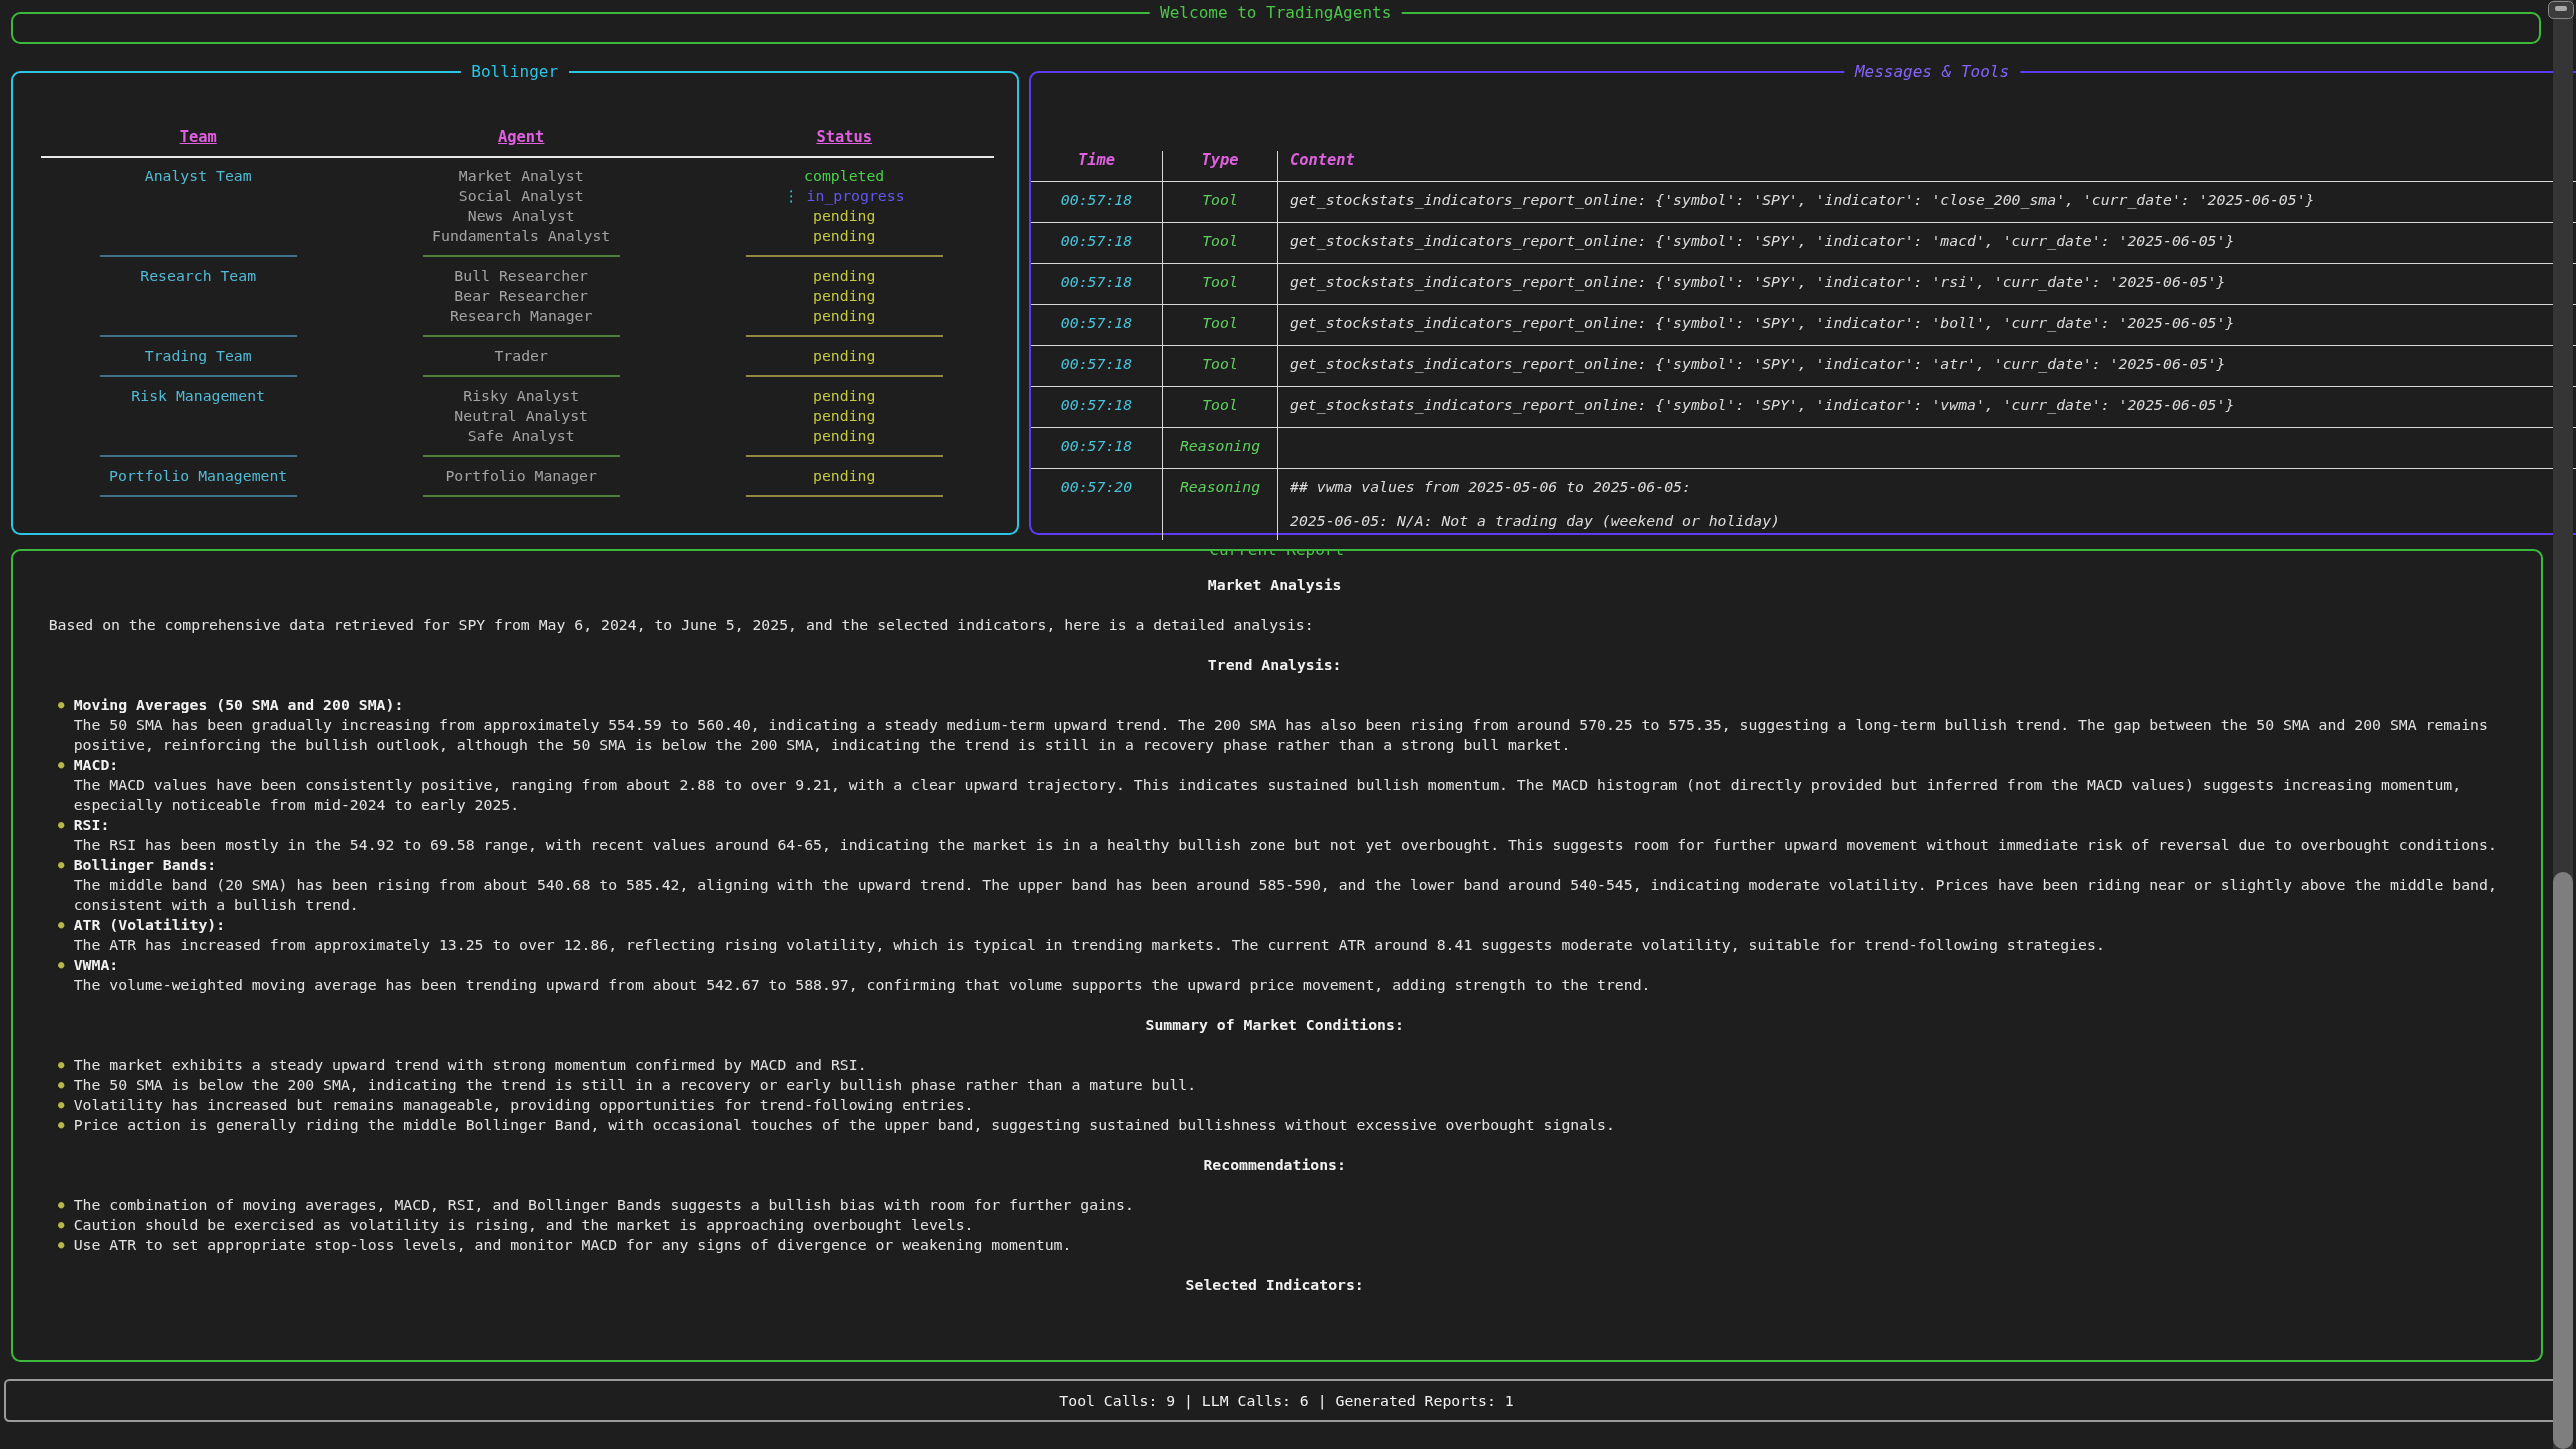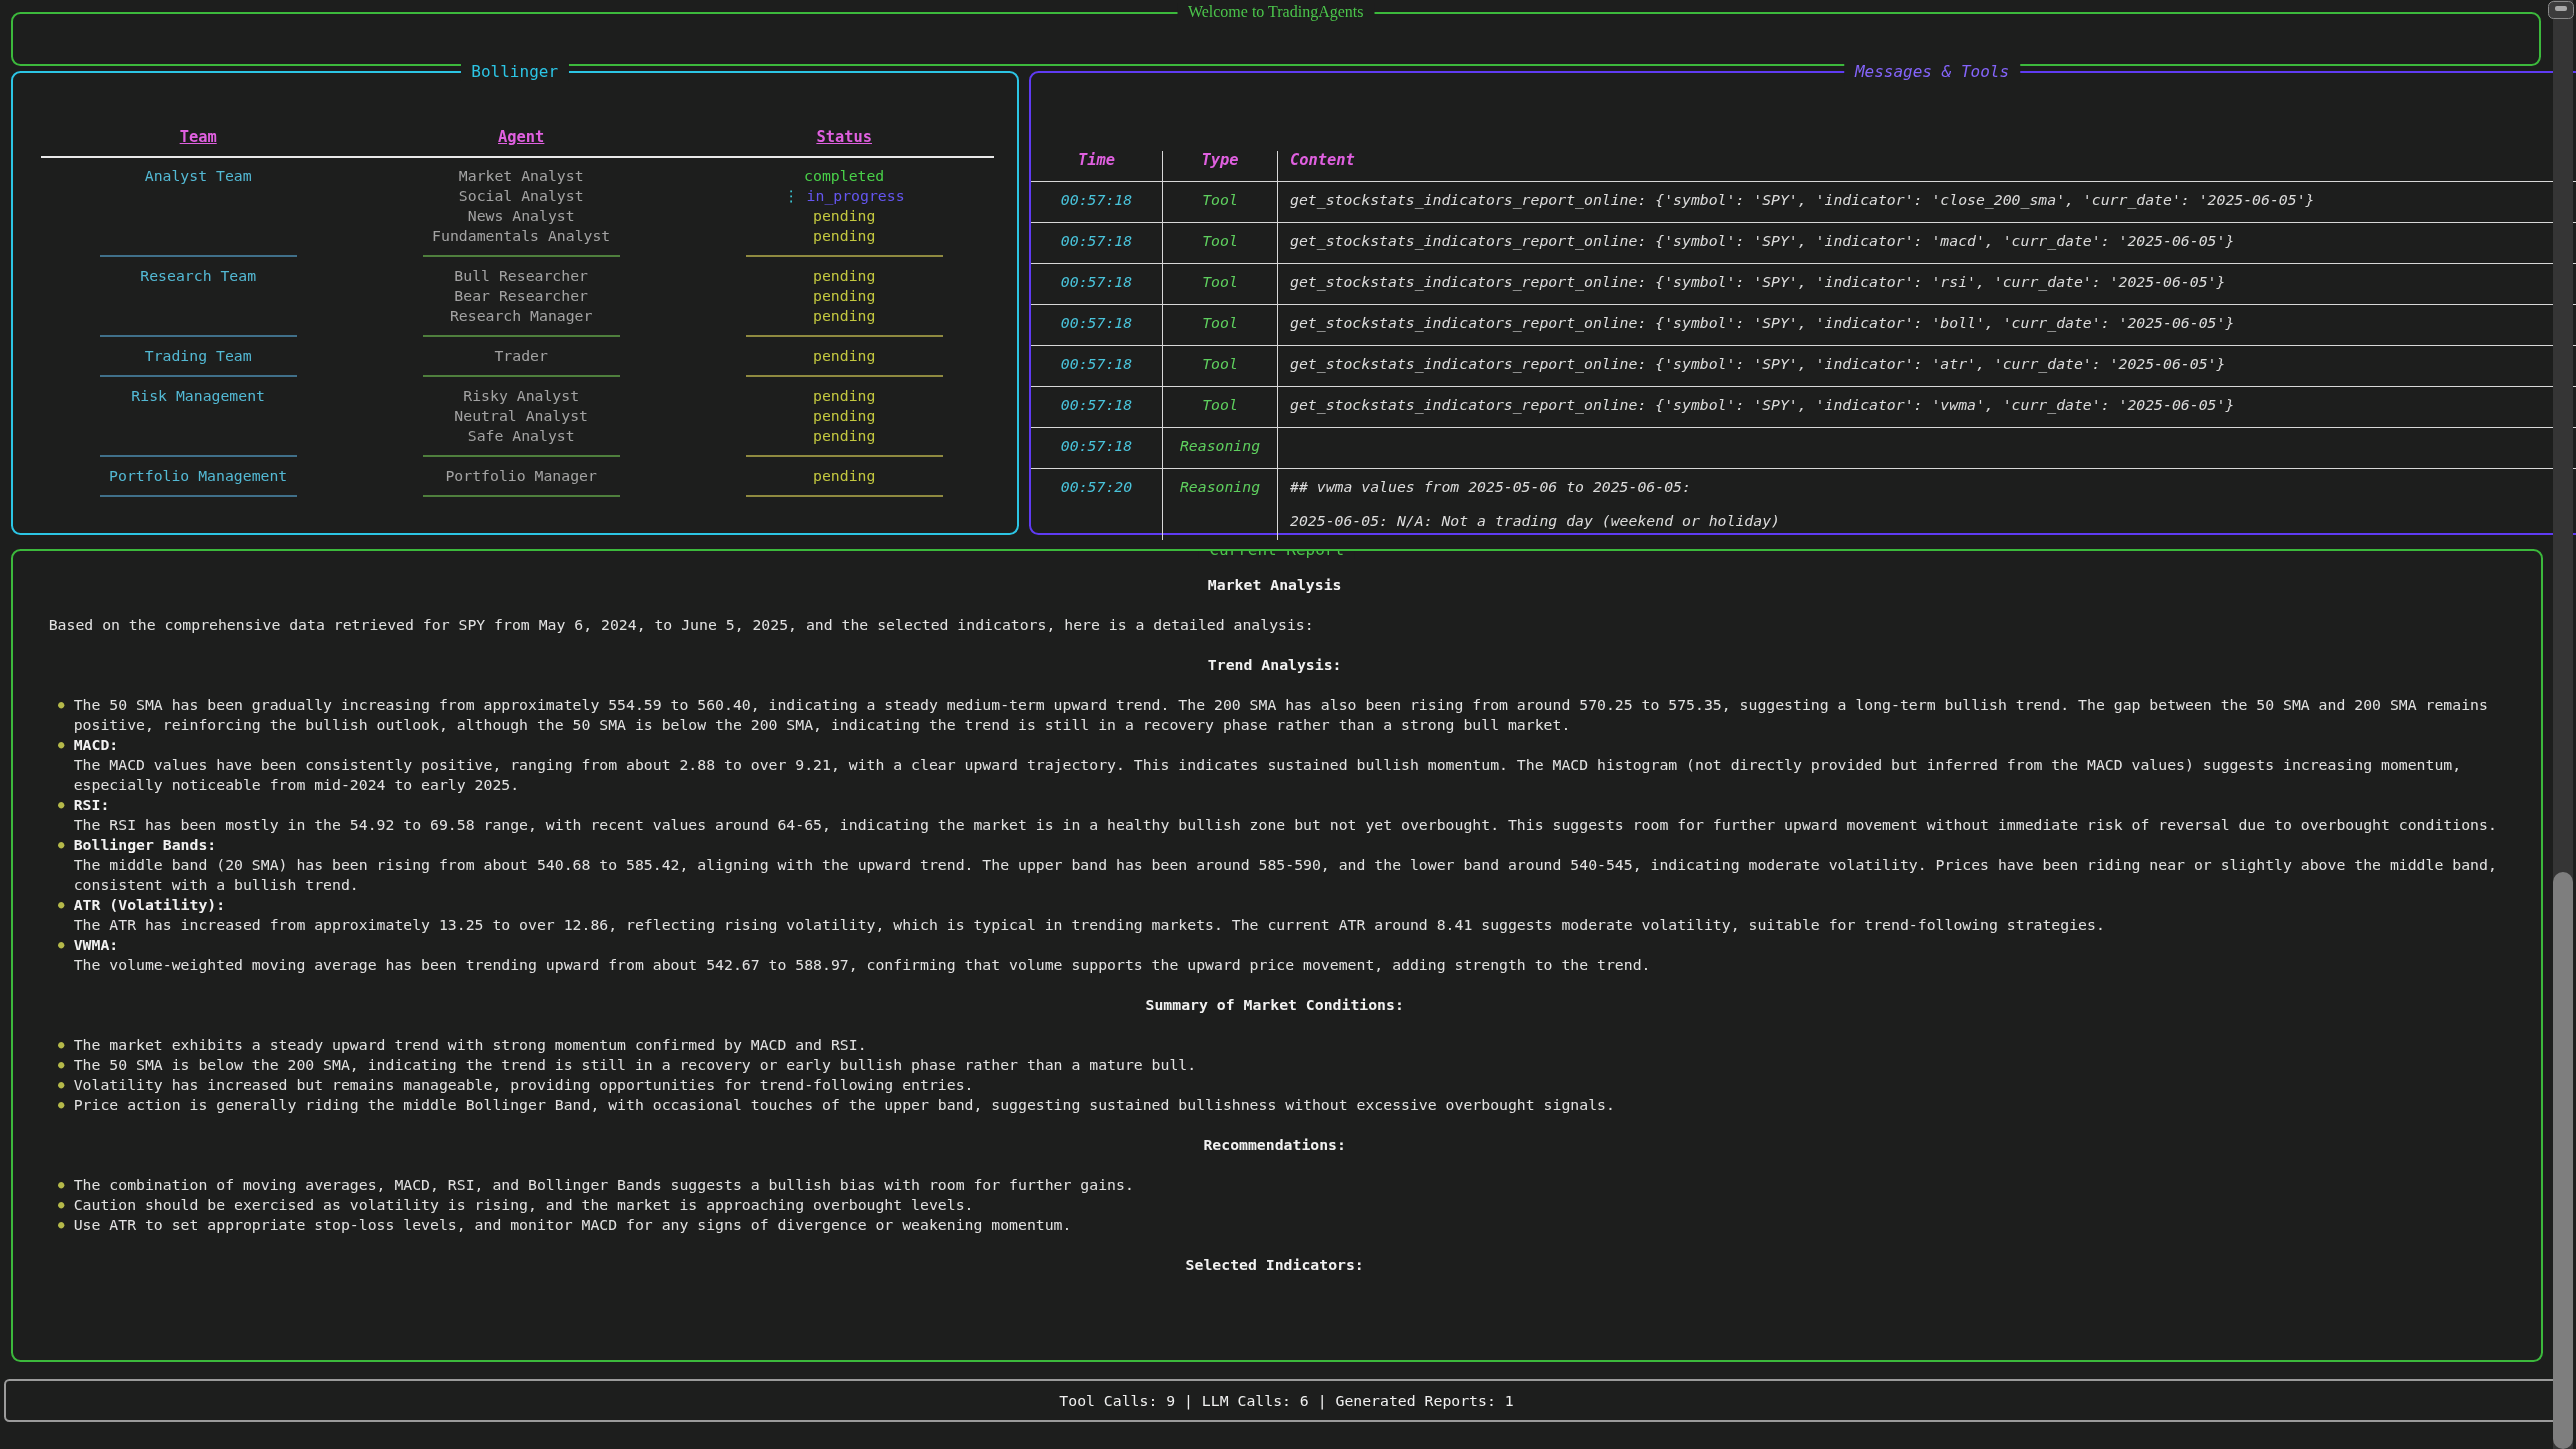--- a/index.html
+++ b/index.html
@@ -29,21 +29,21 @@
     transform:translateX(-50%);
     background:#1d1e1d;
     padding:0 10.7px;
     font-size:16px;
     white-space:nowrap;
   }
   .green  { color:#4bc44b; }
   .cyan   { color:#2cc5e5; }
   .violet { color:#8464fa; }
 
-  .welcome  { left:10.7px;  top:12px;  width:2530px; height:54px;  border-color:#3cb93c;font-family:Liberation Serif, serif; }
+  .welcome  { left:10.7px;  top:12px;  width:2530px; height:32px;  border-color:#3cb93c; }
   .progress { left:10.7px;  top:71px; width:1008px; height:464px; border-color:#2cc5e5; }
   .messages { left:1029px;top:71px; width:1806px; height:464px; border-color:#5f3bf3;font-style:italic; }
   .report   { left:10.7px;  top:549px; width:2532px; height:813px;border-color:#3cb93c; overflow:hidden; }
   .footer   {
     position:absolute; left:4px; top:1379px; width:2565px; height:43px;
     border:2px solid #9b9b9b; border-radius:5.4px; background:#1d1e1d;
     text-align:center; line-height:39px; color:#f0f0f0;
   }
 
   
@@ -241,20 +241,21 @@
     <span class="ptitle green">Current Report</span>
     <div class="report-body">
       <div class="rheading" style="margin-top:0;">Market Analysis</div>
       <p class="rintro">Based on the comprehensive data retrieved for SPY from May 6, 2024, to June 5, 2025, and the selected indicators, here is a detailed analysis:</p>
       <div id="report-sections">
           <div class="rheading">Trend Analysis:</div>
           <div class="bullets">
             <div class="bullet">
               <span class="bdot">●</span>
               <div class="btext">
+                <div class="btitle">Moving Averages (50 SMA and 200 SMA):</div>
                 <div class="bbody">The 50 SMA has been gradually increasing from approximately 554.59 to 560.40, indicating a steady medium-term upward trend. The 200 SMA has also been rising from around 570.25 to 575.35, suggesting a long-term bullish trend. The gap between the 50 SMA and 200 SMA remains positive, reinforcing the bullish outlook, although the 50 SMA is below the 200 SMA, indicating the trend is still in a recovery phase rather than a strong bull market.</div>
               </div>
             </div>
             <div class="bullet">
               <span class="bdot">●</span>
               <div class="btext">
                 <div class="btitle">MACD:</div>
                 <div class="bbody">The MACD values have been consistently positive, ranging from about 2.88 to over 9.21, with a clear upward trajectory. This indicates sustained bullish momentum. The MACD histogram (not directly provided but inferred from the MACD values) suggests increasing momentum, especially noticeable from mid-2024 to early 2025.</div>
               </div>
             </div>

